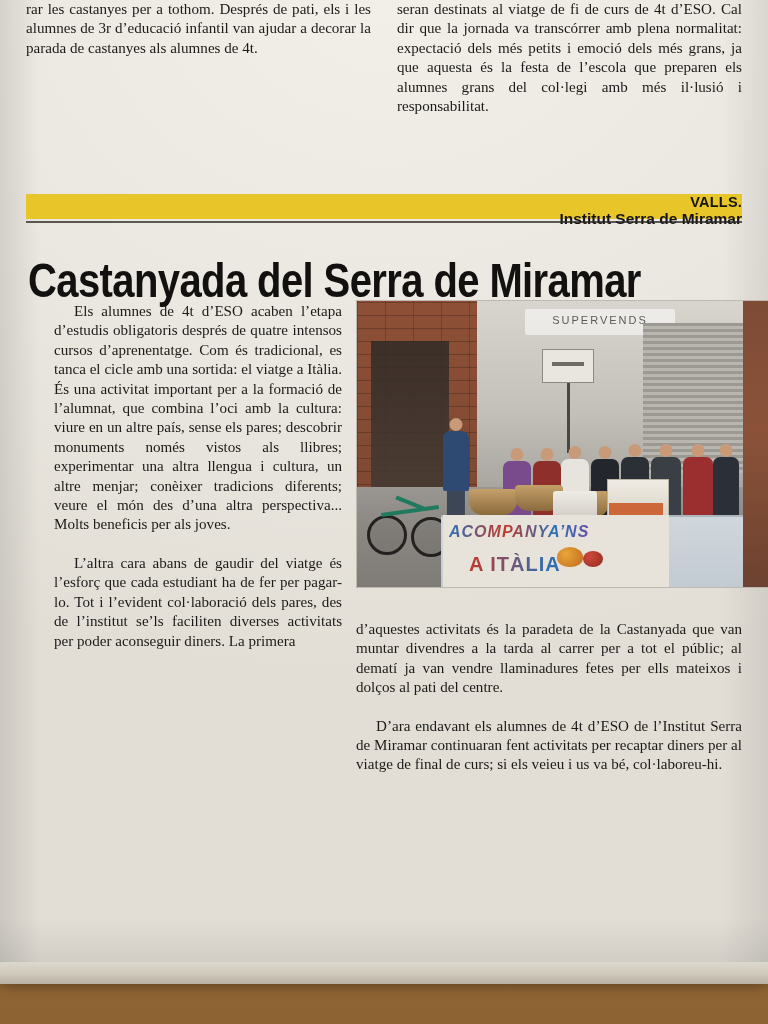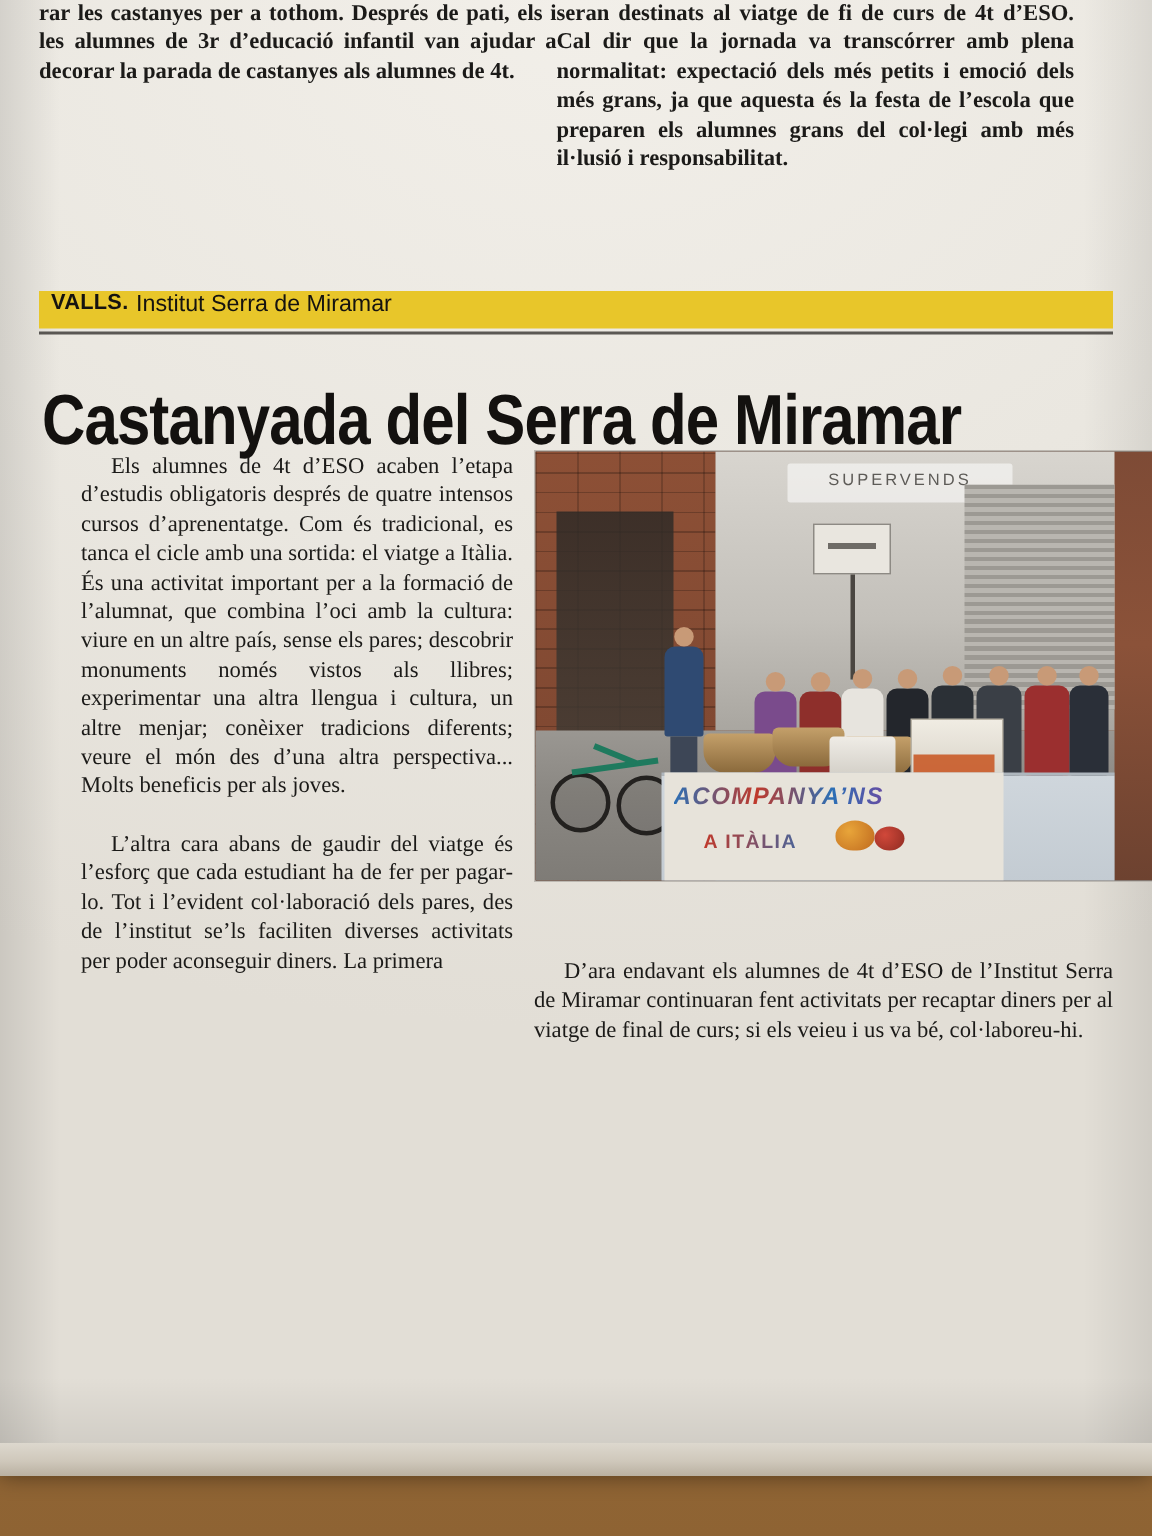--- a/index.html
+++ b/index.html
@@ -60,21 +60,21 @@
     height: 978px;
   }
 
   
   .top-cols {
     position: absolute;
     top: 0;
     left: 0;
     width: 716px;
     display: flex;
-    font-weight: bold;
+    gap: 26px;
   }
   .top-col { width: 345px; }
   .body-text {
     font-size: 15.1px;
     line-height: 19.4px;
     text-align: justify;
     color: #1b1a18;
     font-family: "Liberation Serif", serif;
   }
   .body-text p { margin: 0; }
@@ -82,33 +82,34 @@
 
   
   .section-bar {
     position: absolute;
     top: 194px;
     left: 0;
     width: 716px;
     height: 25px;
     background: #e8c62a;
     display: flex;
-    align-items: flex-start;
+    align-items: flex-end;
     padding-left: 8px;
+    flex-direction: column;
   }
   .section-bar .loc {
     font-family: "Liberation Sans", sans-serif;
     font-weight: bold;
     font-size: 14.5px;
     letter-spacing: .2px;
     color: #151310;
   }
   .section-bar .inst {
     font-family: "Liberation Sans", sans-serif;
-    font-weight: normal;
+    font-weight: bold;
     font-size: 15.5px;
     color: #151310;
     margin-left: 5px;
   }
   .rule-under-bar {
     position: absolute;
     top: 221px;
     left: 0;
     width: 716px;
     height: 2px;
@@ -225,21 +226,21 @@
     position: absolute; left: 86px; top: 214px; width: 226px; height: 72px;
     background: #e7e3da;
   }
   .ph-banner .l1 {
     font-family: "Liberation Sans", sans-serif; font-weight: bold; font-size: 16px;
     letter-spacing: 1px; margin: 8px 0 0 6px;
     background: linear-gradient(90deg,#2b6fb5 0%, #c0392b 25%, #2b6fb5 48%, #7d3f9c 70%, #2b6fb5 100%);
     -webkit-background-clip: text; background-clip: text; color: transparent; font-style: italic;
   }
   .ph-banner .l2 {
-    font-family: "Liberation Sans", sans-serif; font-weight: bold; font-size: 13px;
+    font-family: "Liberation Sans", sans-serif; font-weight: bold; font-size: 20px;
     letter-spacing: 1px; margin: 12px 0 0 26px;
     background: linear-gradient(90deg,#c0392b 0%, #2b6fb5 40%, #c0392b 100%);
     -webkit-background-clip: text; background-clip: text; color: transparent; text-decoration: underline;
   }
   .ph-fruit {
     position: absolute; left: 200px; top: 246px; width: 26px; height: 20px;
     border-radius: 50% 50% 45% 45%; background: radial-gradient(circle at 35% 35%, #e8a53a, #c06a1e);
   }
   .ph-fruit2 {
     position: absolute; left: 226px; top: 250px; width: 20px; height: 16px;
@@ -393,19 +394,20 @@
 
     <div class="art-left">
       <div class="body-text">
         <p class="drop-indent">Els alumnes de 4t d’ESO acaben l’etapa d’estudis obligatoris després de quatre intensos cursos d’aprenentatge. Com és tradicional, es tanca el cicle amb una sortida: el viatge a Itàlia. És una activitat important per a la formació de l’alumnat, que combina l’oci amb la cultura: viure en un altre país, sense els pares; descobrir monuments només vistos als llibres; experimentar una altra llengua i cultura, un altre menjar; conèixer tradicions diferents; veure el món des d’una altra perspectiva... Molts beneficis per als joves.</p>
         <p class="drop-indent" style="margin-top:19px;">L’altra cara abans de gaudir del viatge és l’esforç que cada estudiant ha de fer per pagar-lo. Tot i l’evident col·laboració dels pares, des de l’institut se’ls faciliten diverses activitats per poder aconseguir diners. La primera</p>
       </div>
     </div>
 
     <div class="art-right-lower">
       <div class="body-text">
+        <p>d’aquestes activitats és la paradeta de la Castanyada que van muntar divendres a la tarda al carrer per a tot el públic; al dematí ja van vendre llaminadures fetes per ells mateixos i dolços al pati del centre.</p>
         <p class="drop-indent" style="margin-top:19px;">D’ara endavant els alumnes de 4t d’ESO de l’Institut Serra de Miramar continuaran fent activitats per recaptar diners per al viatge de final de curs; si els veieu i us va bé, col·laboreu-hi.</p>
       </div>
     </div>
 
   </div>
   <div class="page-edge-bottom"></div>
 </div>
 
 </body></html>

